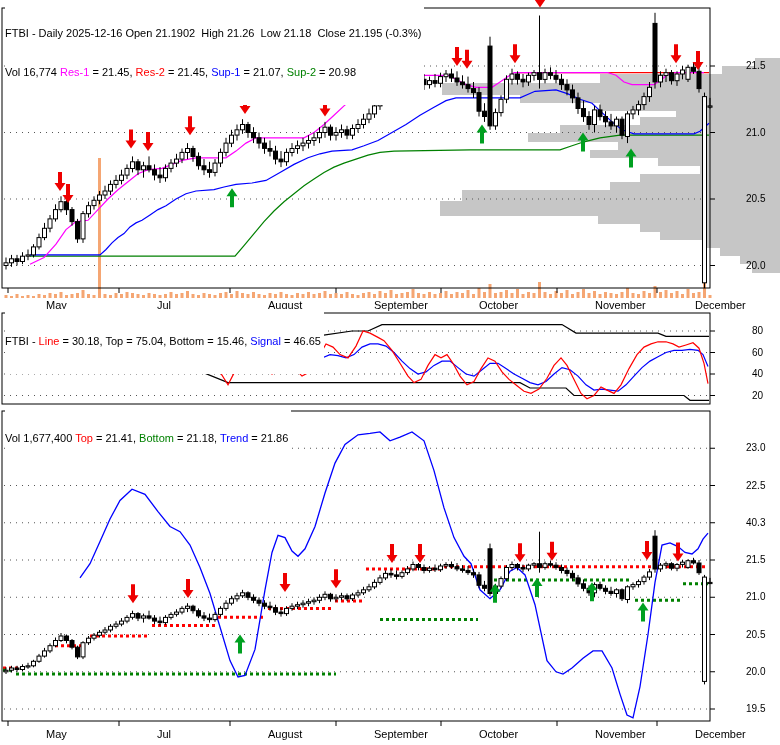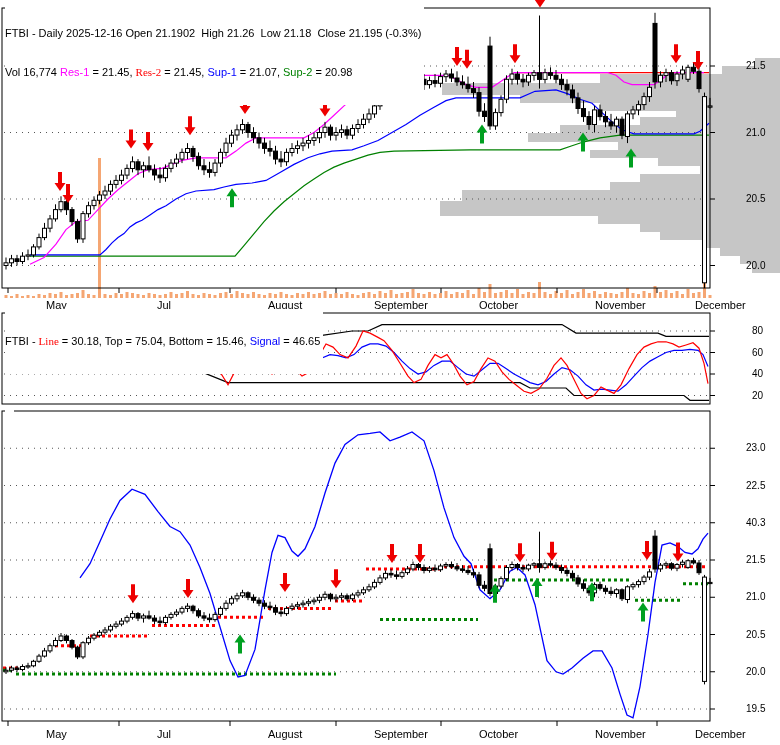--- a/index.html
+++ b/index.html
@@ -2,21 +2,21 @@
 <html><head>
 <meta charset="utf-8">
 <style>
   html,body{margin:0;padding:0;background:#fff;}
   #stage{position:relative;width:780px;height:745px;background:#fff;overflow:hidden;
          font-family:"Liberation Sans",sans-serif;}
   .hdr{position:absolute;font-size:11px;line-height:13px;color:#000;background:#fff;
        white-space:pre;padding:0 3px 0 0;z-index:5;}
   .axis-label{position:absolute;font-size:10px;color:#000;z-index:4;}
   .month-label{position:absolute;font-size:11px;color:#000;z-index:4;padding-left:36px;}
-  .c-k{color:#000;} .c-r{color:#FF0000;font-family:Liberation Serif, serif;} .c-m{color:#FF00FF;} .c-b{color:#0000FF;} .c-g{color:#008000;}
+  .c-k{color:#000;} .c-r{color:#FF0000;} .c-m{color:#FF00FF;} .c-b{color:#0000FF;} .c-g{color:#008000;}
   svg{position:absolute;left:0;top:0;z-index:1;}
 </style>
 </head>
 <body>
 
 <div id="stage">
   <svg id="chart-svg" width="780" height="745">
       <g>
         <rect x="755" y="58" width="25" height="8" fill="#C6C6C6"></rect>
         <rect x="722" y="66" width="58" height="8" fill="#C6C6C6"></rect>
@@ -805,20 +805,21 @@
   <div class="hdr" style="left:5px;top:1px;">
     <div>FTBI - Daily 2025-12-16 Open 21.1902  High 21.26  Low 21.18  Close 21.195 (-0.3%)</div>
     <div><span class="c-k">Vol 16,774 </span><span class="c-m">Res-1</span><span class="c-k"> = 21.45, </span><span class="c-r">Res-2</span><span class="c-k"> = 21.45, </span><span class="c-b">Sup-1</span><span class="c-k"> = 21.07, </span><span class="c-g">Sup-2</span><span class="c-k"> = 20.98</span></div>
   </div>
 
   <div class="hdr" style="left:5px;top:309px;">
     <div><span class="c-k">FTBI - </span><span class="c-r">Line</span><span class="c-k"> = 30.18, Top = 75.04, Bottom = 15.46, </span><span class="c-b">Signal</span><span class="c-k"> = 46.65</span></div>
   </div>
 
   <div class="hdr" style="left:5px;top:406px;">
+    <div><span class="c-k">Vol 1,677,400 </span><span class="c-r">Top</span><span class="c-k"> = 21.41, </span><span class="c-g">Bottom</span><span class="c-k"> = 21.18, </span><span class="c-b">Trend</span><span class="c-k"> = 21.86</span></div>
   </div>
 
   <div id="labels">
       <div class="axis-label" style="left: 746px; top: 60px;">21.5</div>
       <div class="axis-label" style="left: 746px; top: 126.5px;">21.0</div>
       <div class="axis-label" style="left: 746px; top: 193px;">20.5</div>
       <div class="axis-label" style="left: 746px; top: 259.5px;">20.0</div>
       <div class="month-label" style="left: 10px; top: 299px;">May</div>
       <div class="month-label" style="left: 121px; top: 299px;">Jul</div>
       <div class="month-label" style="left: 232px; top: 299px;">August</div>

